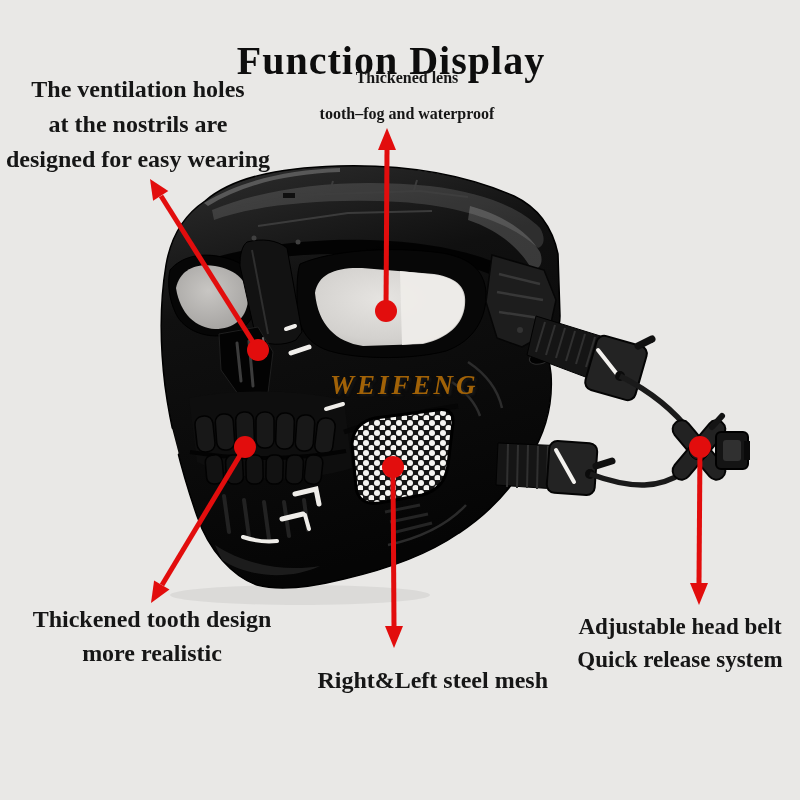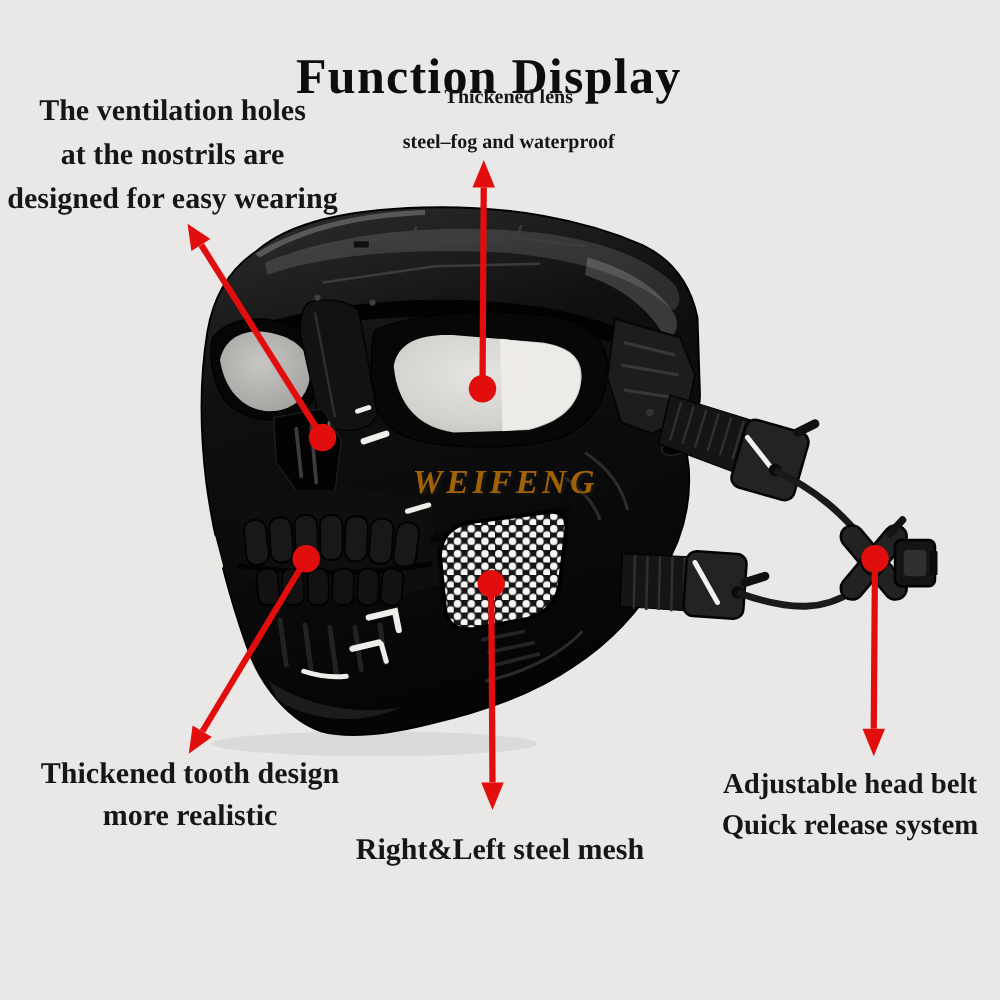--- a/index.html
+++ b/index.html
@@ -4,21 +4,21 @@
 <style>
   html,body{margin:0;padding:0;background:#e9e8e6;}
   #stage{position:relative;width:800px;height:800px;background:#e9e8e6;overflow:hidden;
          font-family:"Liberation Serif","DejaVu Serif",serif;color:#161616;}
   #title{position:absolute;left:-9px;top:10px;width:800px;text-align:center;
          font-size:40px;font-weight:700;letter-spacing:1px;color:#0d0d0d;}
   .note{position:absolute;font-weight:700;text-align:center;color:#161616;}
   #note-ventilation{left:-8px;top:72px;width:292px;font-size:24px;line-height:35px;}
   #note-lens{left:262px;top:60px;width:290px;font-size:16px;line-height:36px;}
   #note-tooth{left:8px;top:602px;width:288px;font-size:24px;line-height:34px;}
-  #note-mesh{left:252px;top:663px;width:296px;font-size:24px;line-height:35px;}
+  #note-mesh{left:252px;top:663px;width:296px;font-size:24px;line-height:35px;text-align:right;}
   #note-belt{left:552px;top:610px;width:256px;font-size:23px;line-height:33px;}
   #mask-art,#arrows{position:absolute;left:0;top:0;width:800px;height:800px;}
   #arrows{pointer-events:none;}
   #watermark{position:absolute;left:330px;top:370px;width:200px;
              font-style:italic;font-weight:700;font-size:27px;letter-spacing:3px;
              color:#a16207;text-shadow:2px 2px 2px rgba(25,25,25,0.85);}
 </style>
 </head>
 <body>
 
@@ -238,21 +238,21 @@
 
   <h1 id="title">Function Display</h1>
 
   <div class="note" id="note-ventilation">
     <div>The ventilation holes</div>
     <div>at the nostrils are</div>
     <div>designed for easy wearing</div>
   </div>
   <div class="note" id="note-lens">
     <div>Thickened lens</div>
-    <div>steel–fog and waterproof</div>
+    <div>tooth–fog and waterproof</div>
   </div>
   <div class="note" id="note-tooth">
     <div>Thickened tooth design</div>
     <div>more realistic</div>
   </div>
   <div class="note" id="note-mesh">
     <div>Right&amp;Left steel mesh</div>
   </div>
   <div class="note" id="note-belt">
     <div>Adjustable head belt</div>

